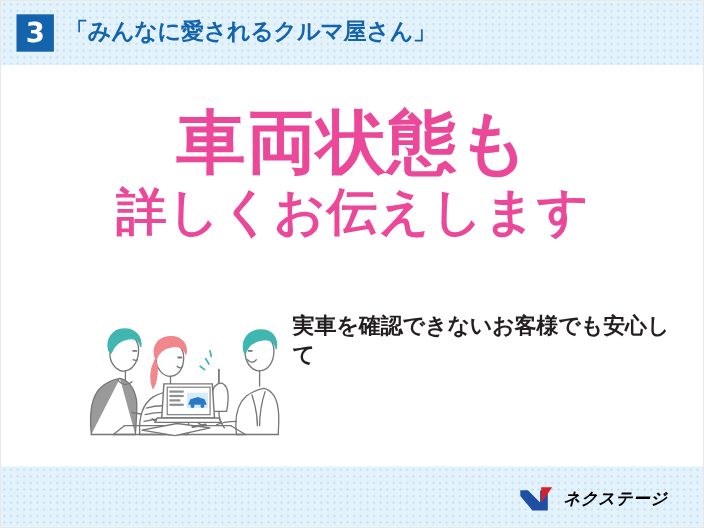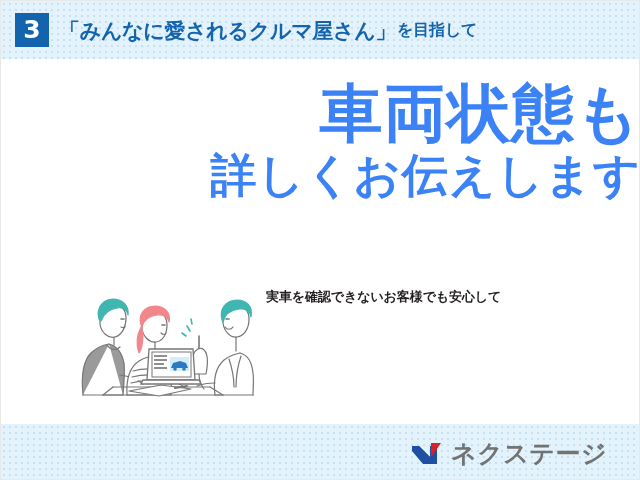--- a/index.html
+++ b/index.html
@@ -57,42 +57,43 @@
   }
   #header-title {
     position: absolute;
     left: 58px;
     top: 13px;
     height: 34px;
     display: flex;
     align-items: center;
     white-space: nowrap;
     color: #1463ad;
+    flex-direction: column;
   }
   #header-title .quoted {
     font-size: 21px;
     font-weight: bold;
     letter-spacing: -0.3px;
   }
   #header-title .tail {
     font-size: 16px;
     font-weight: bold;
     letter-spacing: -0.2px;
     padding-left: 1px;
     padding-bottom: 1px;
   }
 
   
   #headline {
     position: absolute;
     left: 0;
-    top: 79px;
+    top: 96px;
     width: 640px;
-    text-align: right;
-    color: #3b82f6;
+    text-align: center;
+    color: #ec4899;
     font-weight: bold;
     letter-spacing: 1px;
     line-height: 1.06;
   }
   #headline .line1 {
     display: block;
     font-size: 63px;
   }
   #headline .line2 {
     display: block;
@@ -100,21 +101,21 @@
     margin-top: 4px;
   }
 
   
   #body-copy {
     position: absolute;
     left: 265px;
     top: 283px;
     width: 360px;
     color: #231f20;
-    font-size: 13px;
+    font-size: 20px;
     font-weight: bold;
     line-height: 26px;
     letter-spacing: -0.1px;
   }
   #body-copy span { display: block; }
 
   
   #illustration {
     position: absolute;
     left: 62px;
@@ -128,39 +129,39 @@
     position: absolute;
     right: 32px;
     bottom: 11px;
     height: 30px;
     display: flex;
     align-items: center;
     gap: 7px;
   }
   #logo-mark { display: block; }
   #logo-text {
-    font-size: 25px;
-    font-weight: bold;
-    color: #737373;
+    font-size: 15px;
+    font-weight: bold;
+    color: #000000;
     letter-spacing: 0.5px;
     line-height: 1;
+    font-style: italic;
   }
 </style>
 </head>
 <body>
 
 <div id="page">
 
   <div id="header-band" class="dot-band"></div>
 
   <div id="step-badge">3</div>
 
   <div id="header-title">
     <span class="quoted">「みんなに愛されるクルマ屋さん」</span>
-    <span class="tail">を目指して</span>
   </div>
 
   <div id="headline">
     <span class="line1">車両状態も</span>
     <span class="line2">詳しくお伝えします</span>
   </div>
 
   <div id="illustration">
     <svg width="195" height="118" viewBox="0 0 195 118" xmlns="http://www.w3.org/2000/svg">
       <g fill="none" stroke="#767676" stroke-width="1.2" stroke-linecap="round" stroke-linejoin="round">

